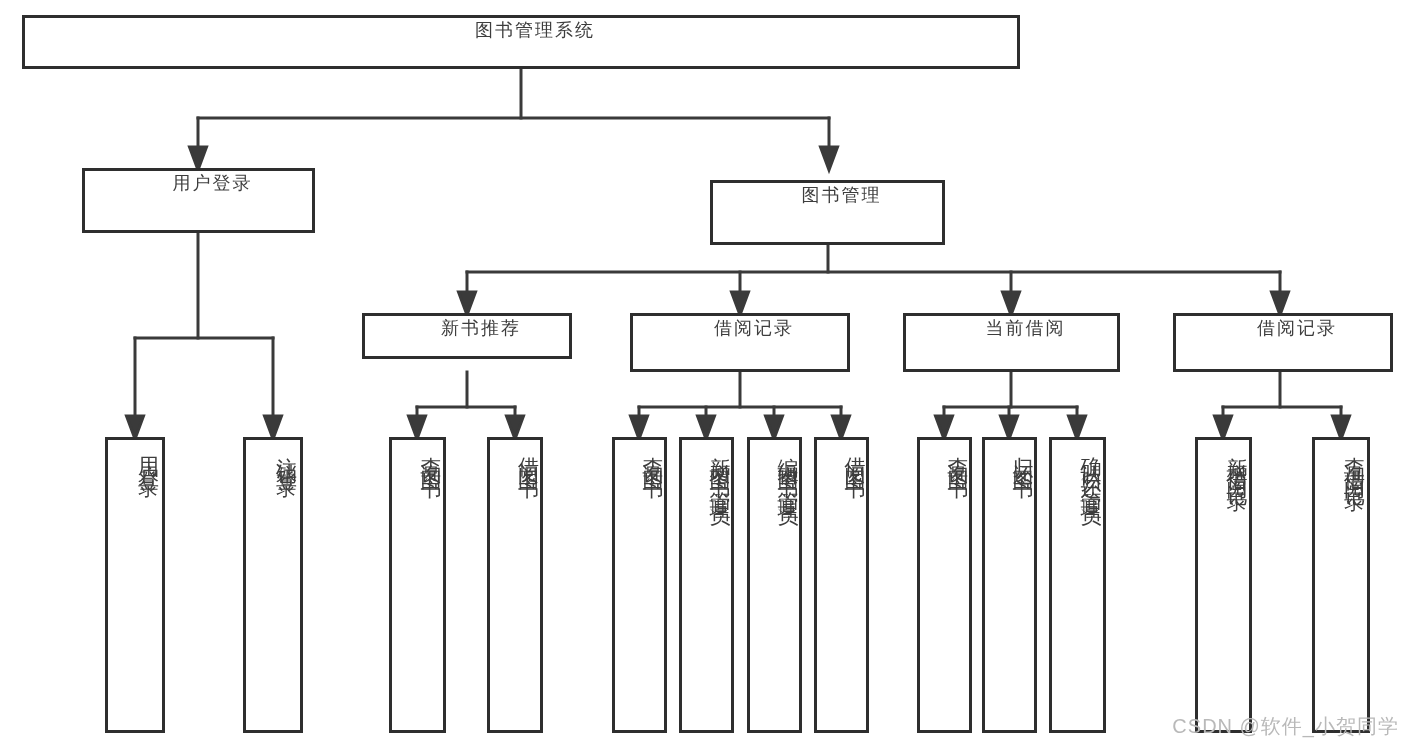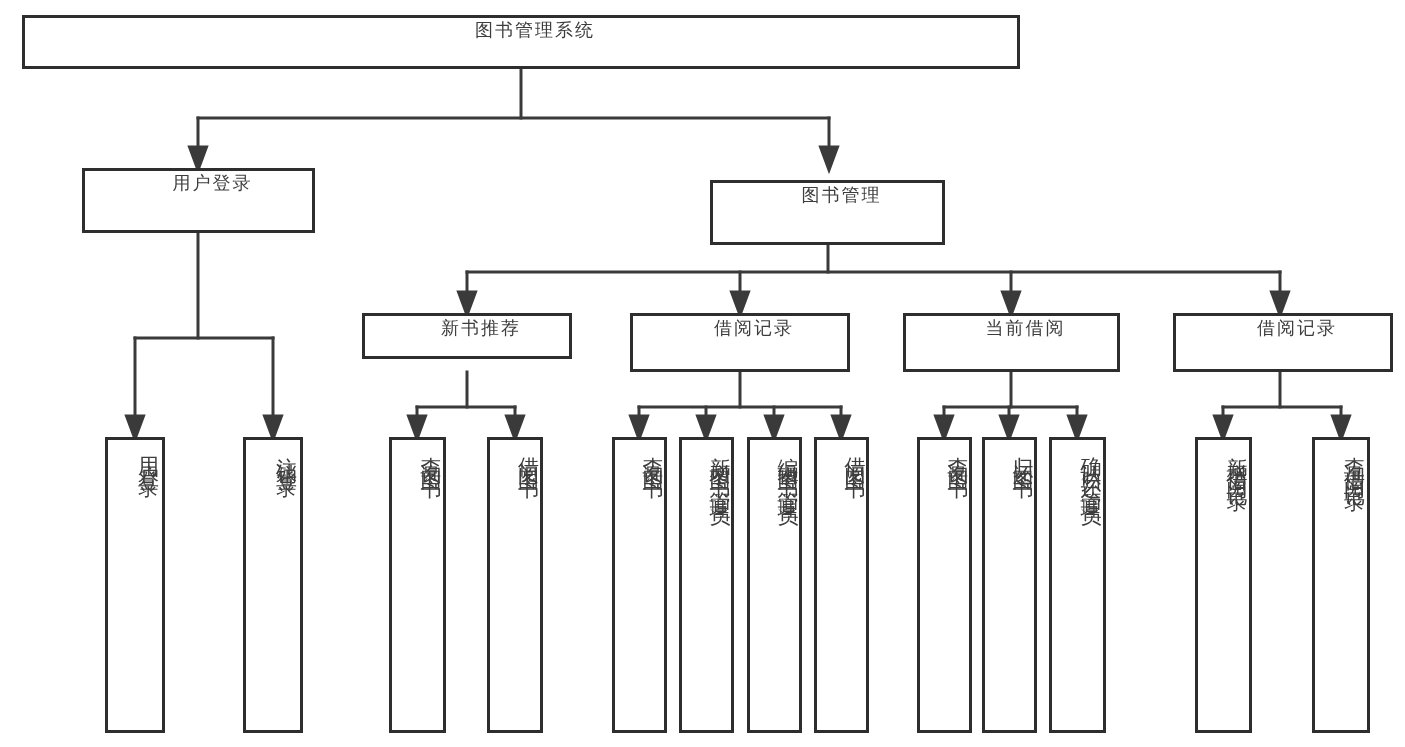--- a/index.html
+++ b/index.html
@@ -200,14 +200,15 @@
     <span class="vlabel">确认归还（管理员）</span>
   </div>
 
   <div class="box" style="left:1195px;top:437px;width:57px;height:296px">
     <span class="vlabel">新增借阅记录</span>
   </div>
   <div class="box" style="left:1312px;top:437px;width:58px;height:296px">
     <span class="vlabel">查询借阅记录</span>
   </div>
 
+  <div class="watermark">CSDN @软件_小贺同学</div>
 
 </div>
 
 </body></html>

